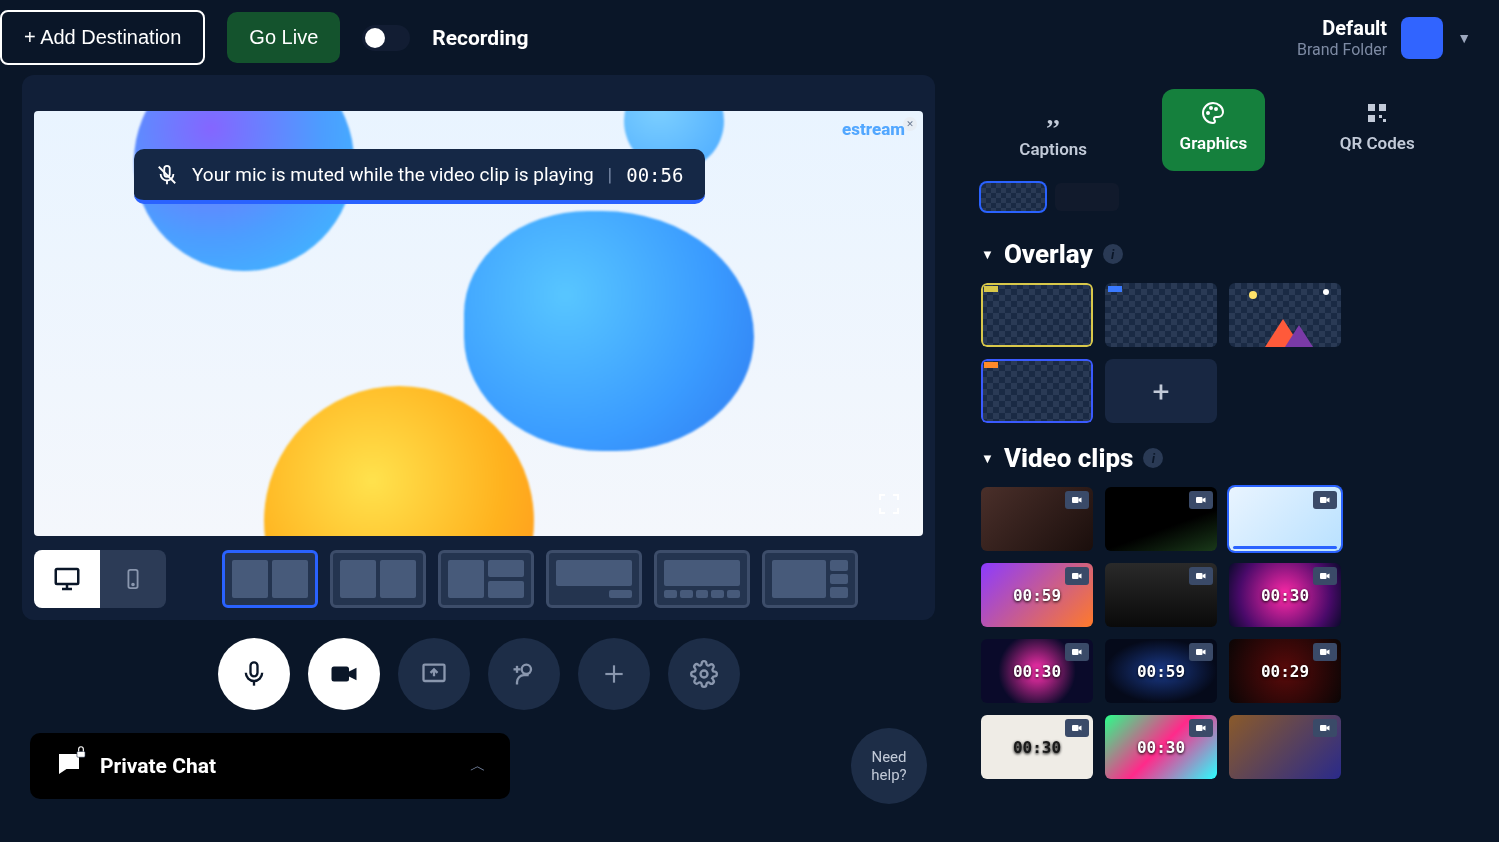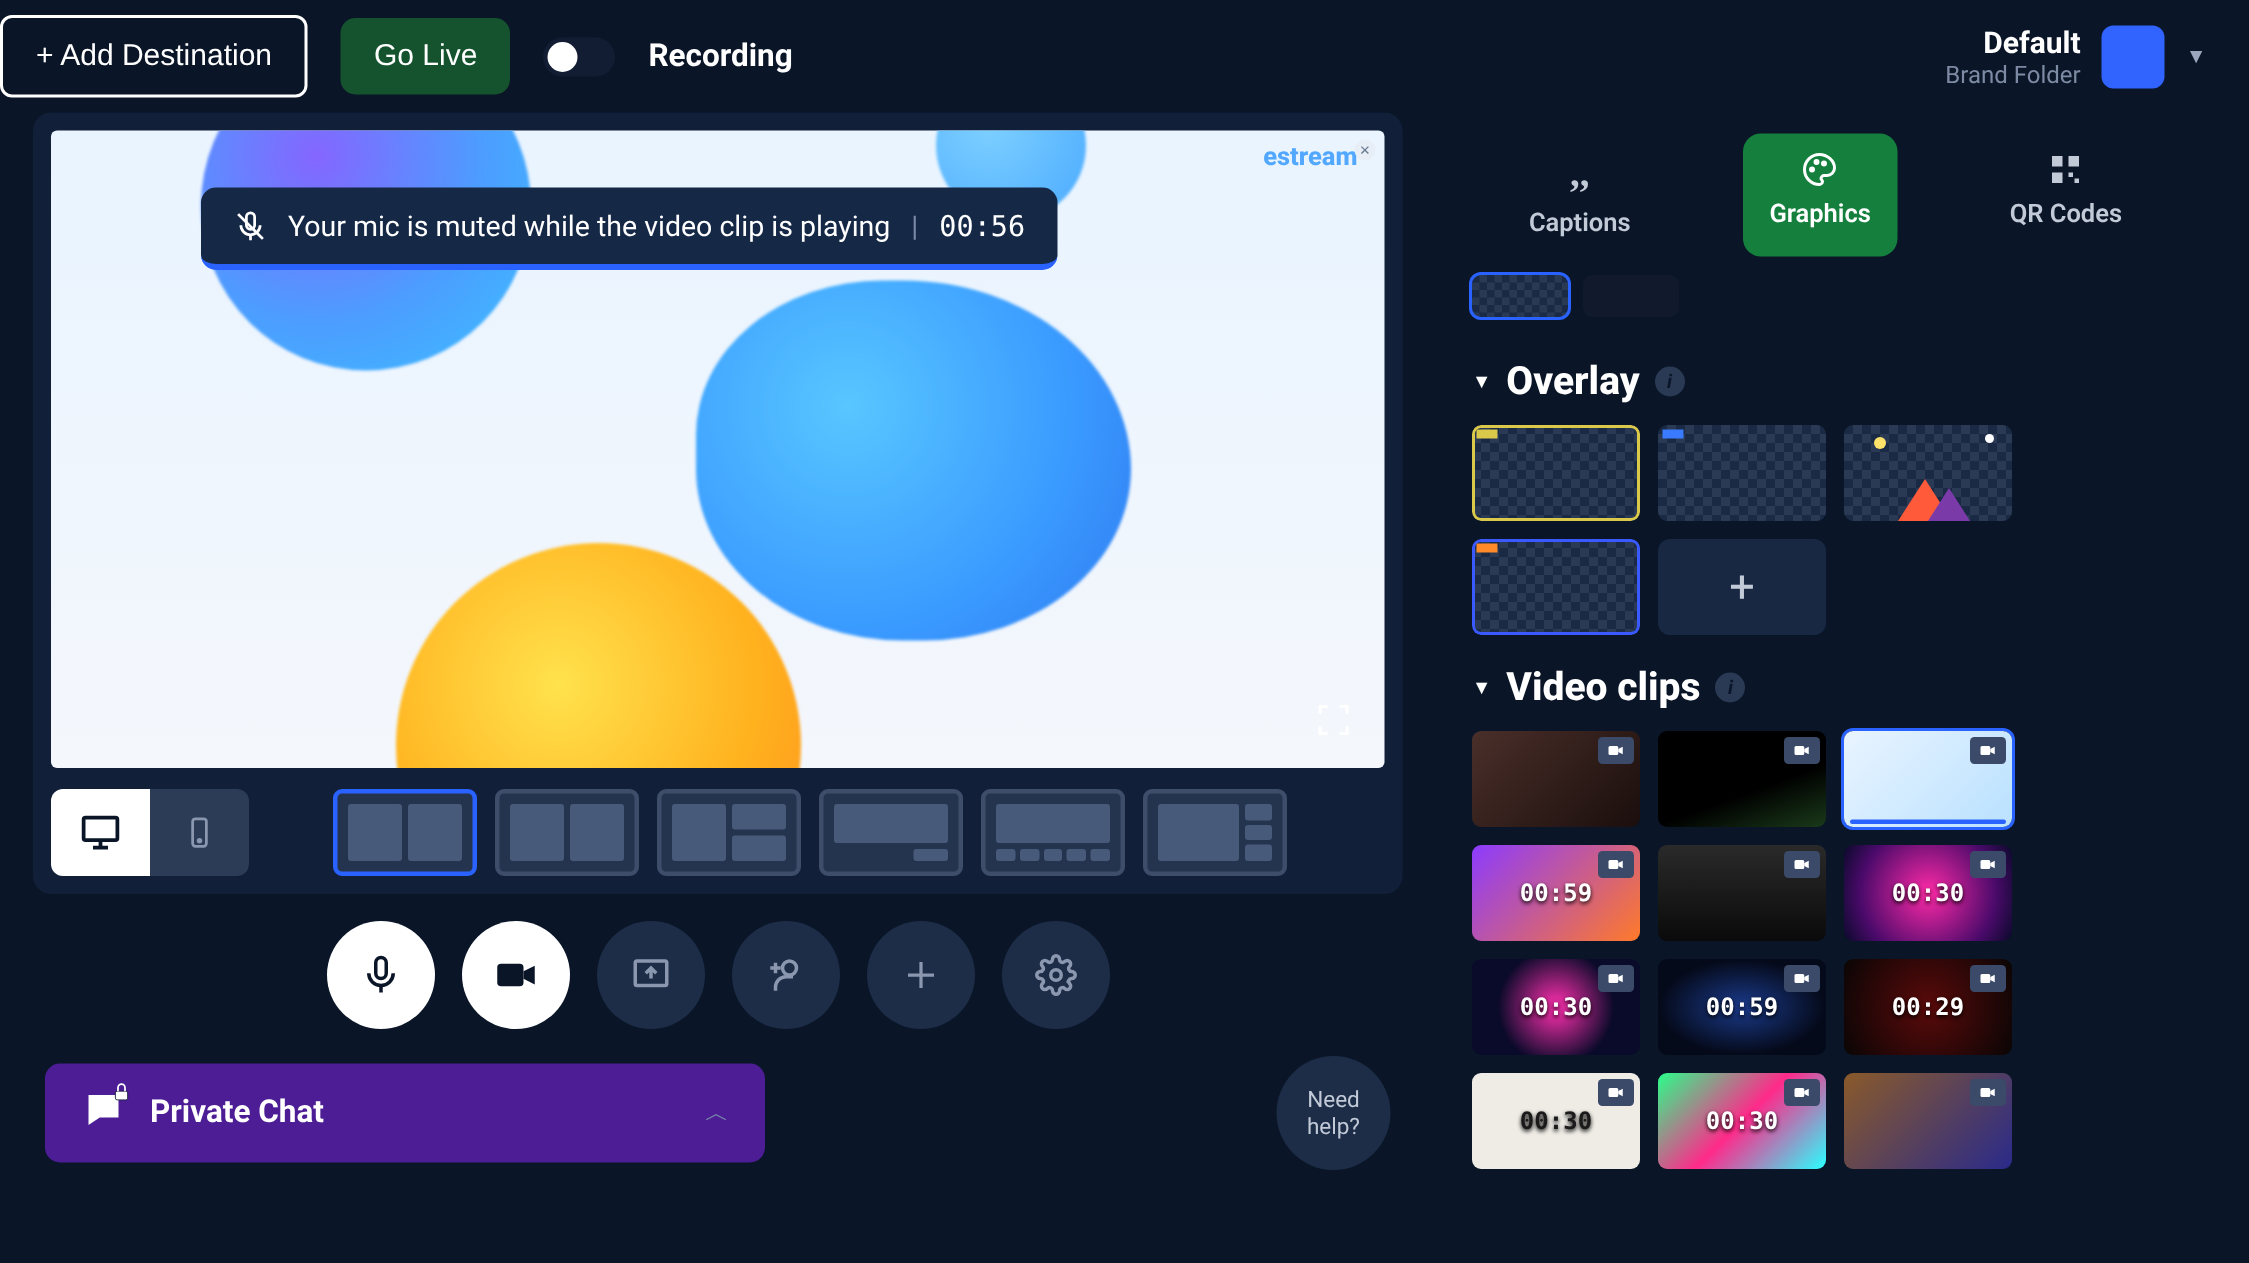--- a/index.html
+++ b/index.html
@@ -67,20 +67,21 @@
   background: #111f38;
   border-radius: 12px;
   padding: 12px;
 }
 .stage {
   position: relative;
   height: 425px;
   border-radius: 4px;
   background: linear-gradient(180deg, #e9f4ff 0%, #f4f7fc 100%);
   overflow: hidden;
+  margin-top: 24px;
 }
 .blob { position: absolute; border-radius: 50%; filter: blur(1px); }
 .b1 { width:220px;height:220px;top:-60px;left:100px;background:radial-gradient(circle at 35% 35%, #8466ff, #4c9dff 55%, #3bc0ff); }
 .b2 { width:290px;height:240px;top:100px;left:430px;background:radial-gradient(circle at 35% 35%, #58c6ff, #3a9bff 60%, #2f7af0); border-radius:45% 55% 50% 50%; }
 .b3 { width:270px;height:270px;bottom:-120px;left:230px;background:radial-gradient(circle at 40% 35%, #ffe24d, #ffb21e 55%, #ff8a1e); }
 .b4 { width:90px;height:150px;top:140px;left:540px;background:radial-gradient(circle at 40% 20%, #ff5aa7, #d72f87); border-radius:50%; }
 .b5 { width:100px;height:100px;top:-40px;left:590px;background:radial-gradient(circle at 35% 35%, #7dd0ff, #4aa9ff); }
 .watermark { position:absolute; top:8px; right:18px; font-weight:800; color:#52a7ff; font-size:17px;}
 .watermark-close { position:absolute; top:6px; right:6px; width:14px;height:14px;background:#e8eef5;border-radius:50%;font-size:9px;color:#6a7a93;display:flex;align-items:center;justify-content:center;}
 .mute-pill {
@@ -104,21 +105,21 @@
 .layouts { display:flex; gap:12px; margin-left: 40px;}
 .layout-opt { width:96px;height:58px;border:3px solid #3d4d6a;border-radius:6px;background:#24344f;display:flex;padding:7px;gap:4px; }
 .layout-opt.active { border-color:#2a62ff; }
 .lo-cell { background:#475a7a; border-radius:2px; flex:1; }
 
 .controls { display:flex; gap:18px; justify-content:center; }
 .ctrl-btn { width:72px;height:72px;border-radius:50%;display:flex;align-items:center;justify-content:center;background:#1d2d47;color:#8a97ae; }
 .ctrl-btn.on { background:#fff; color:#0a1628; }
 
 .bottom-row { display:flex; align-items:center; justify-content:space-between; padding: 0 8px;}
-.private-chat { display:flex;align-items:center;gap:16px;background:#4c1d95;border-radius:10px;padding:16px 24px; width:480px; }
+.private-chat { display:flex;align-items:center;gap:16px;background:#000000;border-radius:10px;padding:16px 24px; width:480px; }
 .private-chat .label { font-size:21px; font-weight:700; flex:1;}
 .help-bubble { width:76px;height:76px;border-radius:50%;background:#1d2d47;display:flex;align-items:center;justify-content:center;text-align:center;font-size:15px;color:#c2cad8;line-height:1.2; }
 
 .right { width: 520px; background:#0a1628; display:flex;flex-direction:column; overflow:hidden;}
 .tabs { display:flex; gap:8px; padding: 14px 20px 4px; justify-content: space-around;}
 .tab { flex:0 0 auto; padding:12px 18px;border-radius:12px;text-align:center;color:#c2cad8; display:flex;flex-direction:column;align-items:center;gap:8px; font-size:17px;font-weight:600;}
 .tab.active { background:#15803d; color:#fff; }
 .panel { flex:1; overflow-y:auto; padding: 0 24px 24px; }
 .bg-thumbs { display:flex; gap:10px; margin-bottom:28px; margin-top:8px;}
 .bg-thumb { width:64px;height:28px;border-radius:6px;

